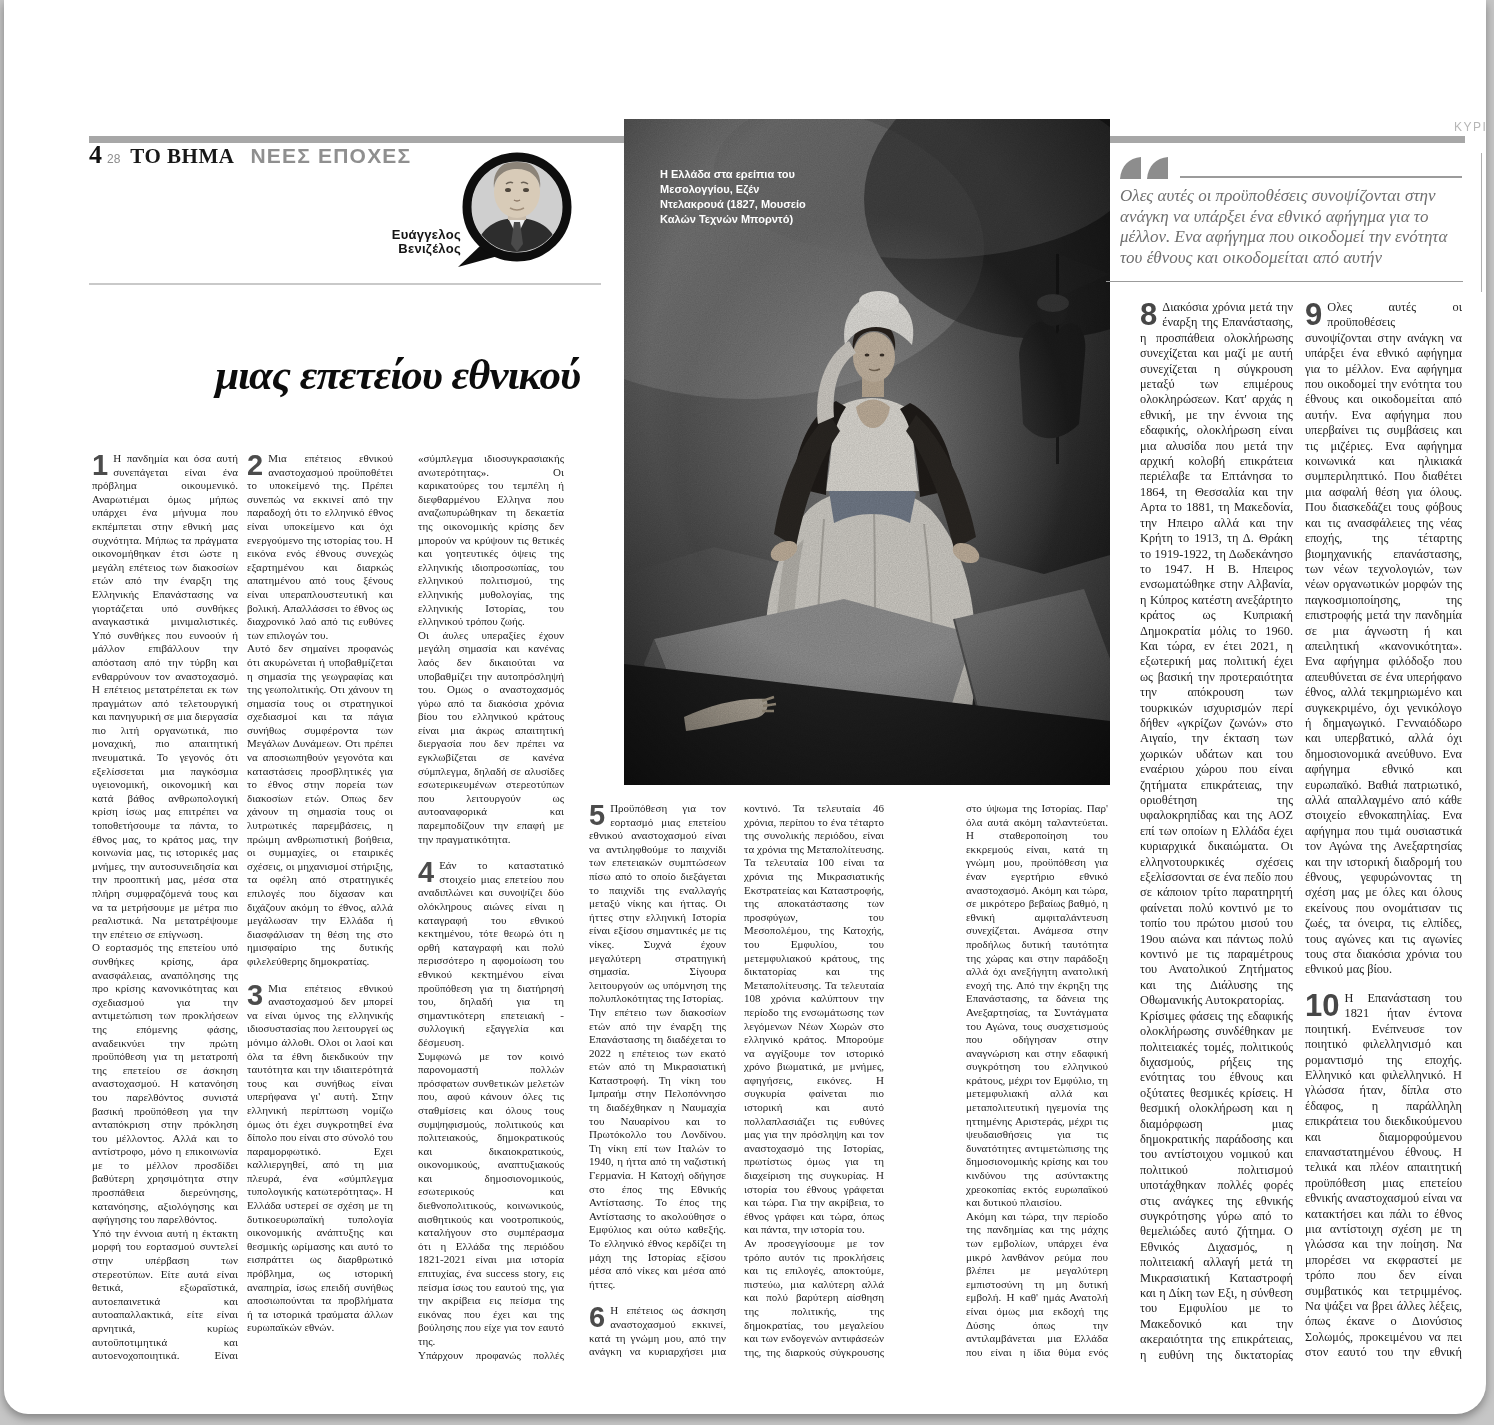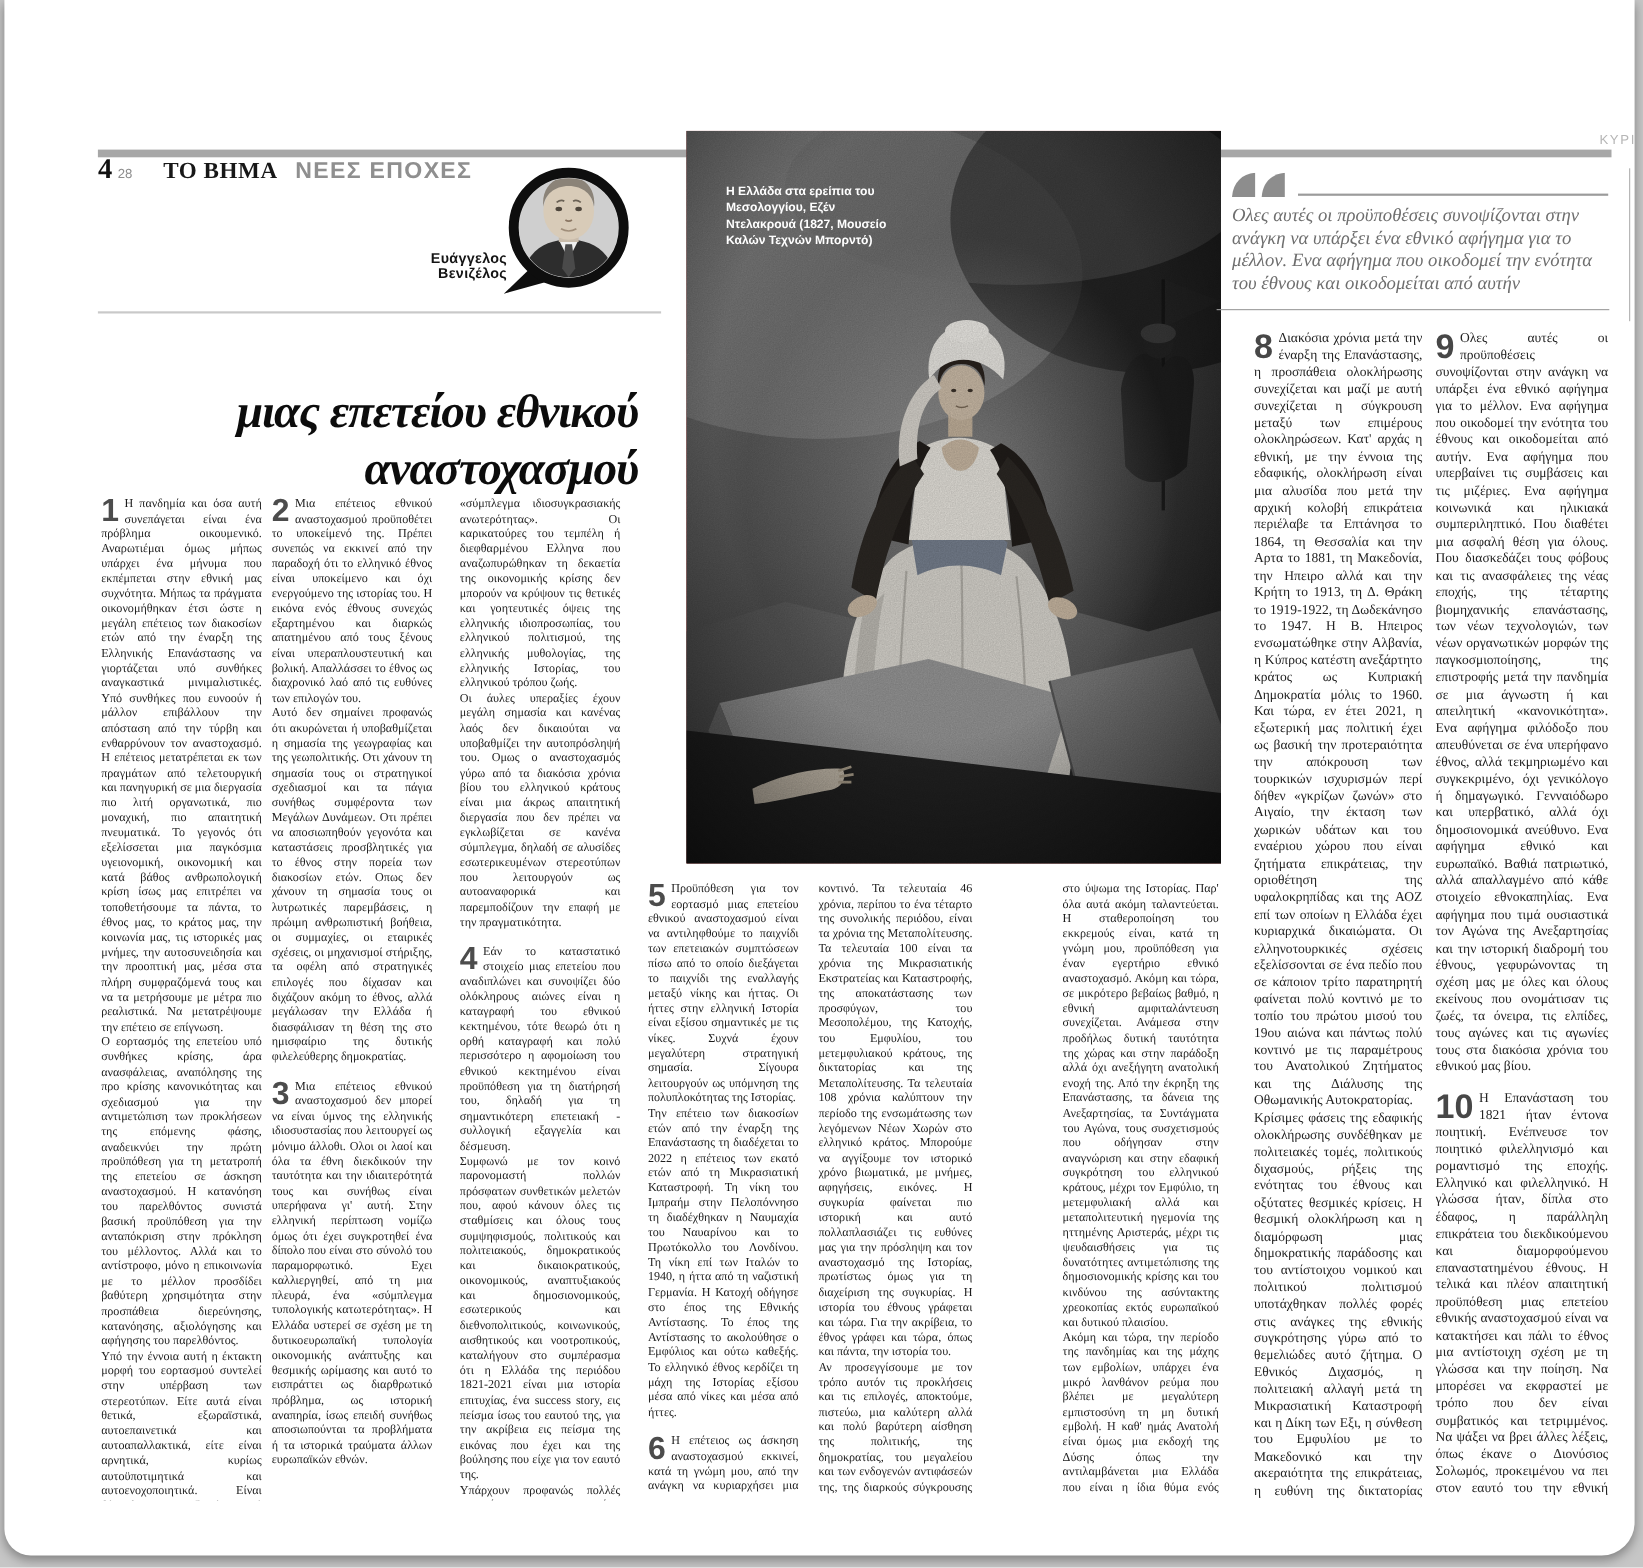--- a/index.html
+++ b/index.html
@@ -10,21 +10,21 @@
   }
   .page{
     position:absolute;left:4px;top:0;width:1482px;height:1414px;
     background:#ffffff;border-radius:0 0 30px 24px;
     box-shadow:0 4px 10px rgba(0,0,0,.35);
   }
   
   .hdr{position:absolute;left:85px;top:110px;display:flex;align-items:baseline;}
   .hdr .pgnum{font:700 26px/26px "Liberation Serif",serif;color:#111;}
   .hdr .pgsm{font:400 12px "Liberation Sans",sans-serif;color:#8d8d8d;margin-left:5px;}
-  .hdr .masthead{font:700 21px "Liberation Serif",serif;color:#171717;letter-spacing:.5px;margin-left:28px;}
+  .hdr .masthead{font:700 21px "Liberation Serif",serif;color:#171717;letter-spacing:.5px;margin-left:10px;}
   .hdr .section{font:900 21px "Liberation Sans","DejaVu Sans",sans-serif;color:#8f8f8f;letter-spacing:1.2px;margin-left:16px;margin-top:34px;}
   .hdr-bar{position:absolute;left:85px;top:136px;width:1376px;height:7px;background:#a7a7a7;}
   .corner{position:absolute;left:1450px;top:120px;width:44px;overflow:hidden;
     font:400 12px "Liberation Sans",sans-serif;color:#b6b6b6;letter-spacing:1.5px;white-space:nowrap;}
   
   .author-photo{position:absolute;left:446px;top:148px;}
   .author-name{position:absolute;left:300px;top:228px;width:157px;text-align:right;
     font:800 13px/14px "Liberation Sans",sans-serif;color:#141414;letter-spacing:.3px;}
   .byline-rule{position:absolute;left:85px;top:283px;width:512px;height:2px;background:#c9c9c9;}
   
@@ -91,21 +91,20 @@
   </div>
   <div class="author-name">
     <span>Ευάγγελος</span><br>
     <span>Βενιζέλος</span>
   </div>
   <div class="byline-rule"></div>
 
   <div class="headline">
     <br>
     <span>μιας επετείου εθνικού</span><br>
-    <span>αναστοχασμού</span>
   </div>
 
   <div class="painting">
     <svg width="486" height="666" viewBox="0 0 486 666">
       <defs>
         <linearGradient id="bgg" x1="0" y1="0" x2="1" y2="1">
           <stop offset="0" stop-color="#777777"></stop>
           <stop offset="0.45" stop-color="#474747"></stop>
           <stop offset="1" stop-color="#1b1b1b"></stop>
         </linearGradient>

